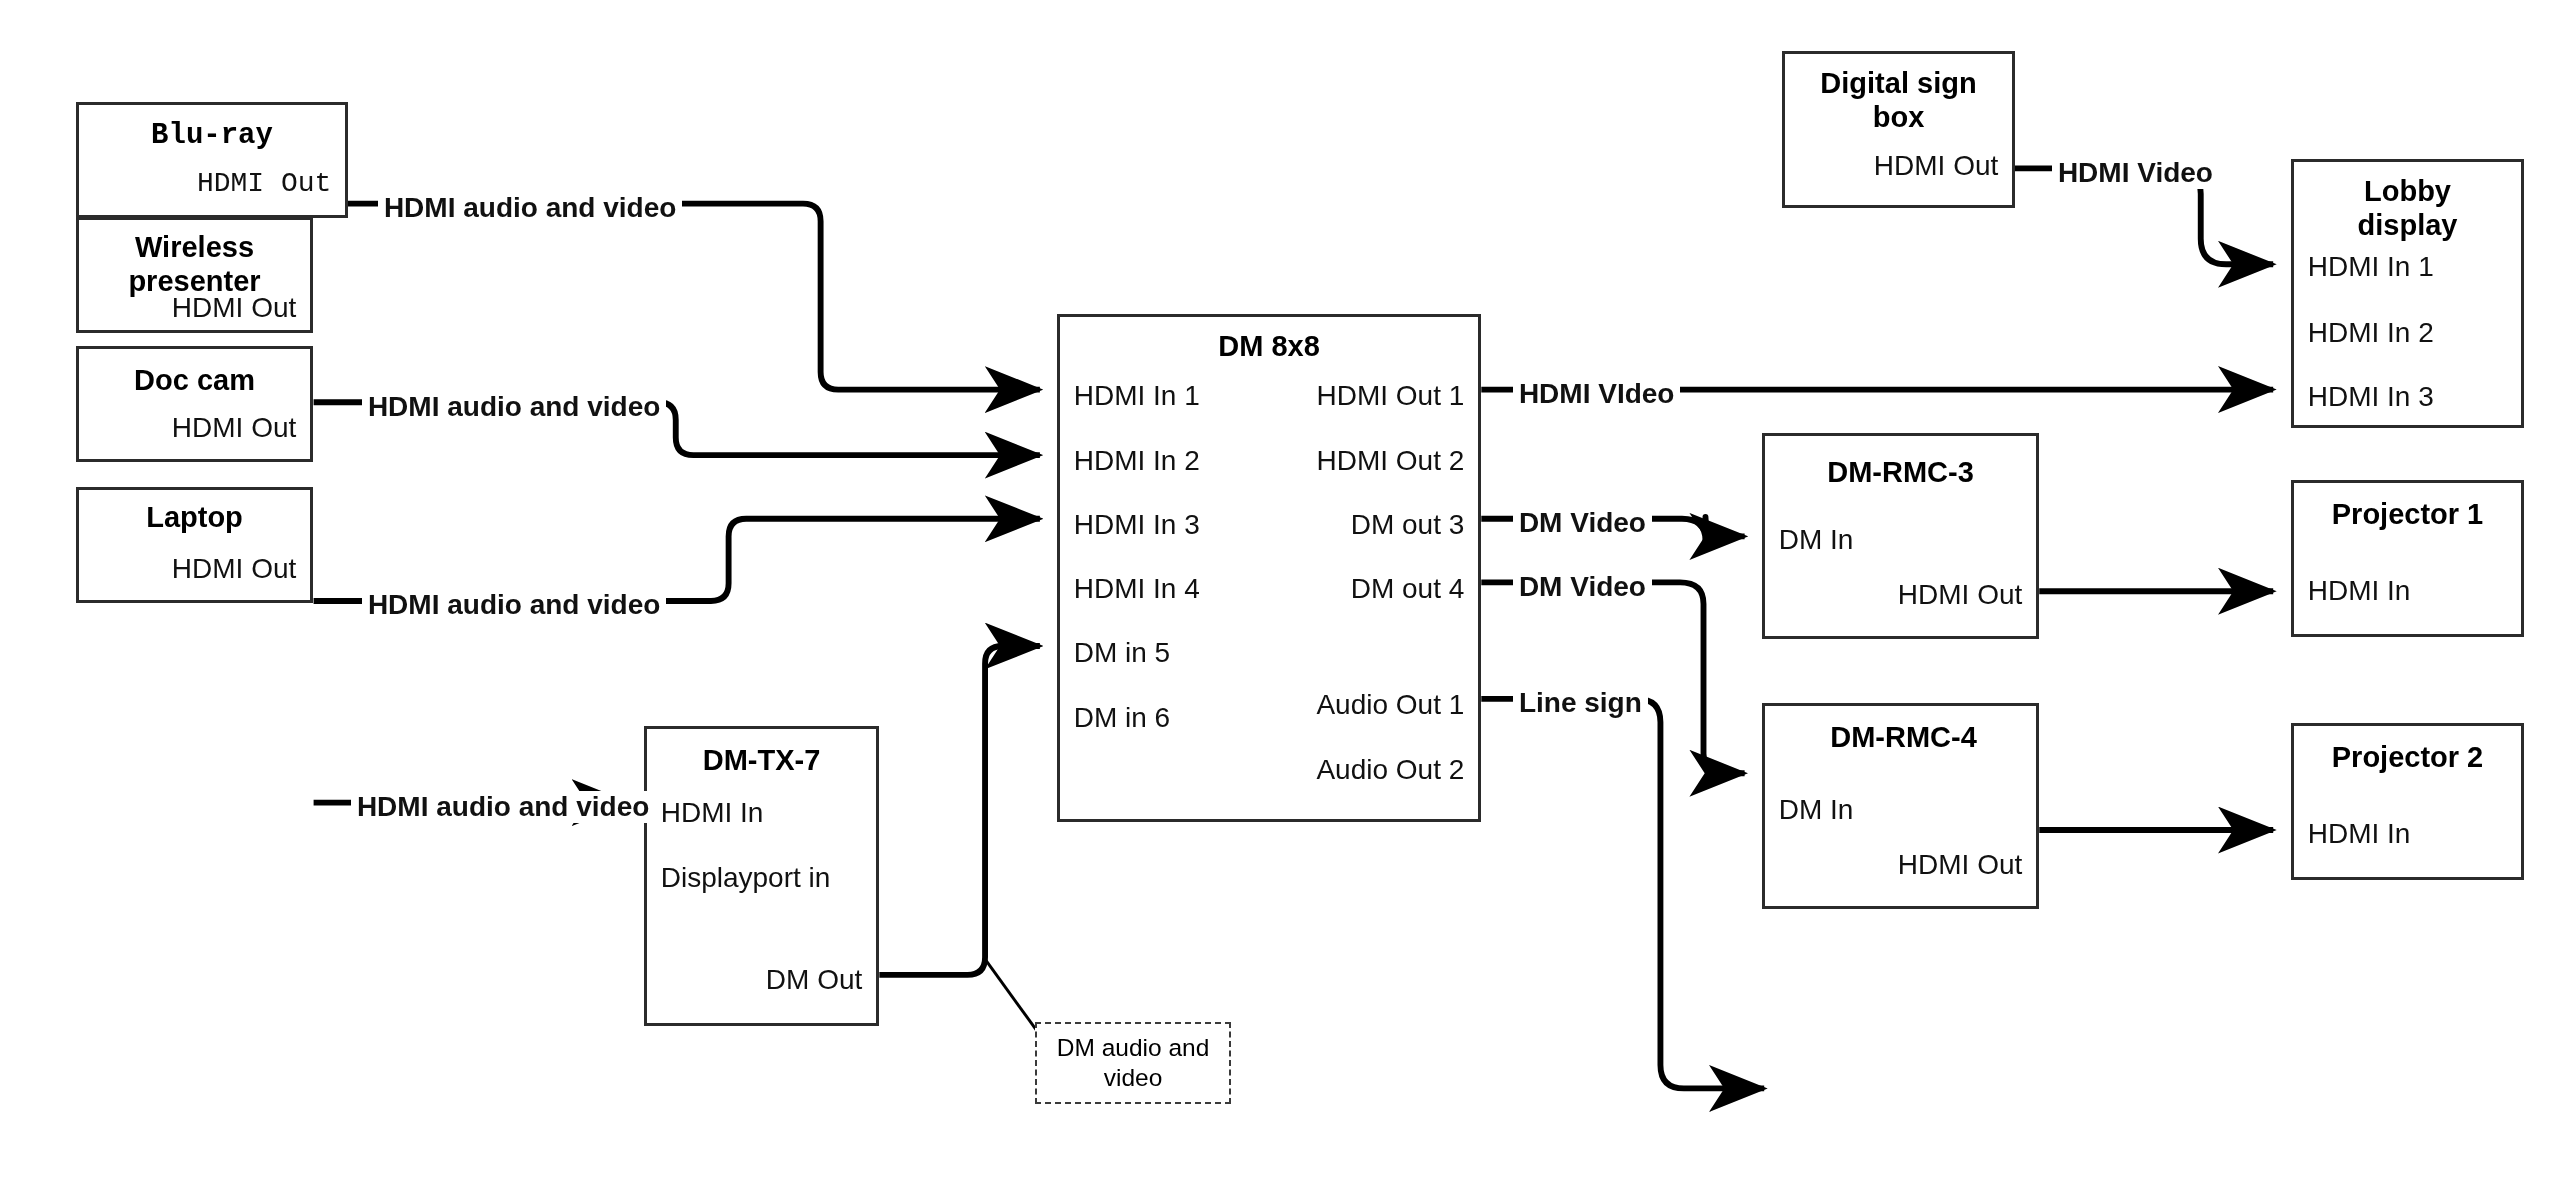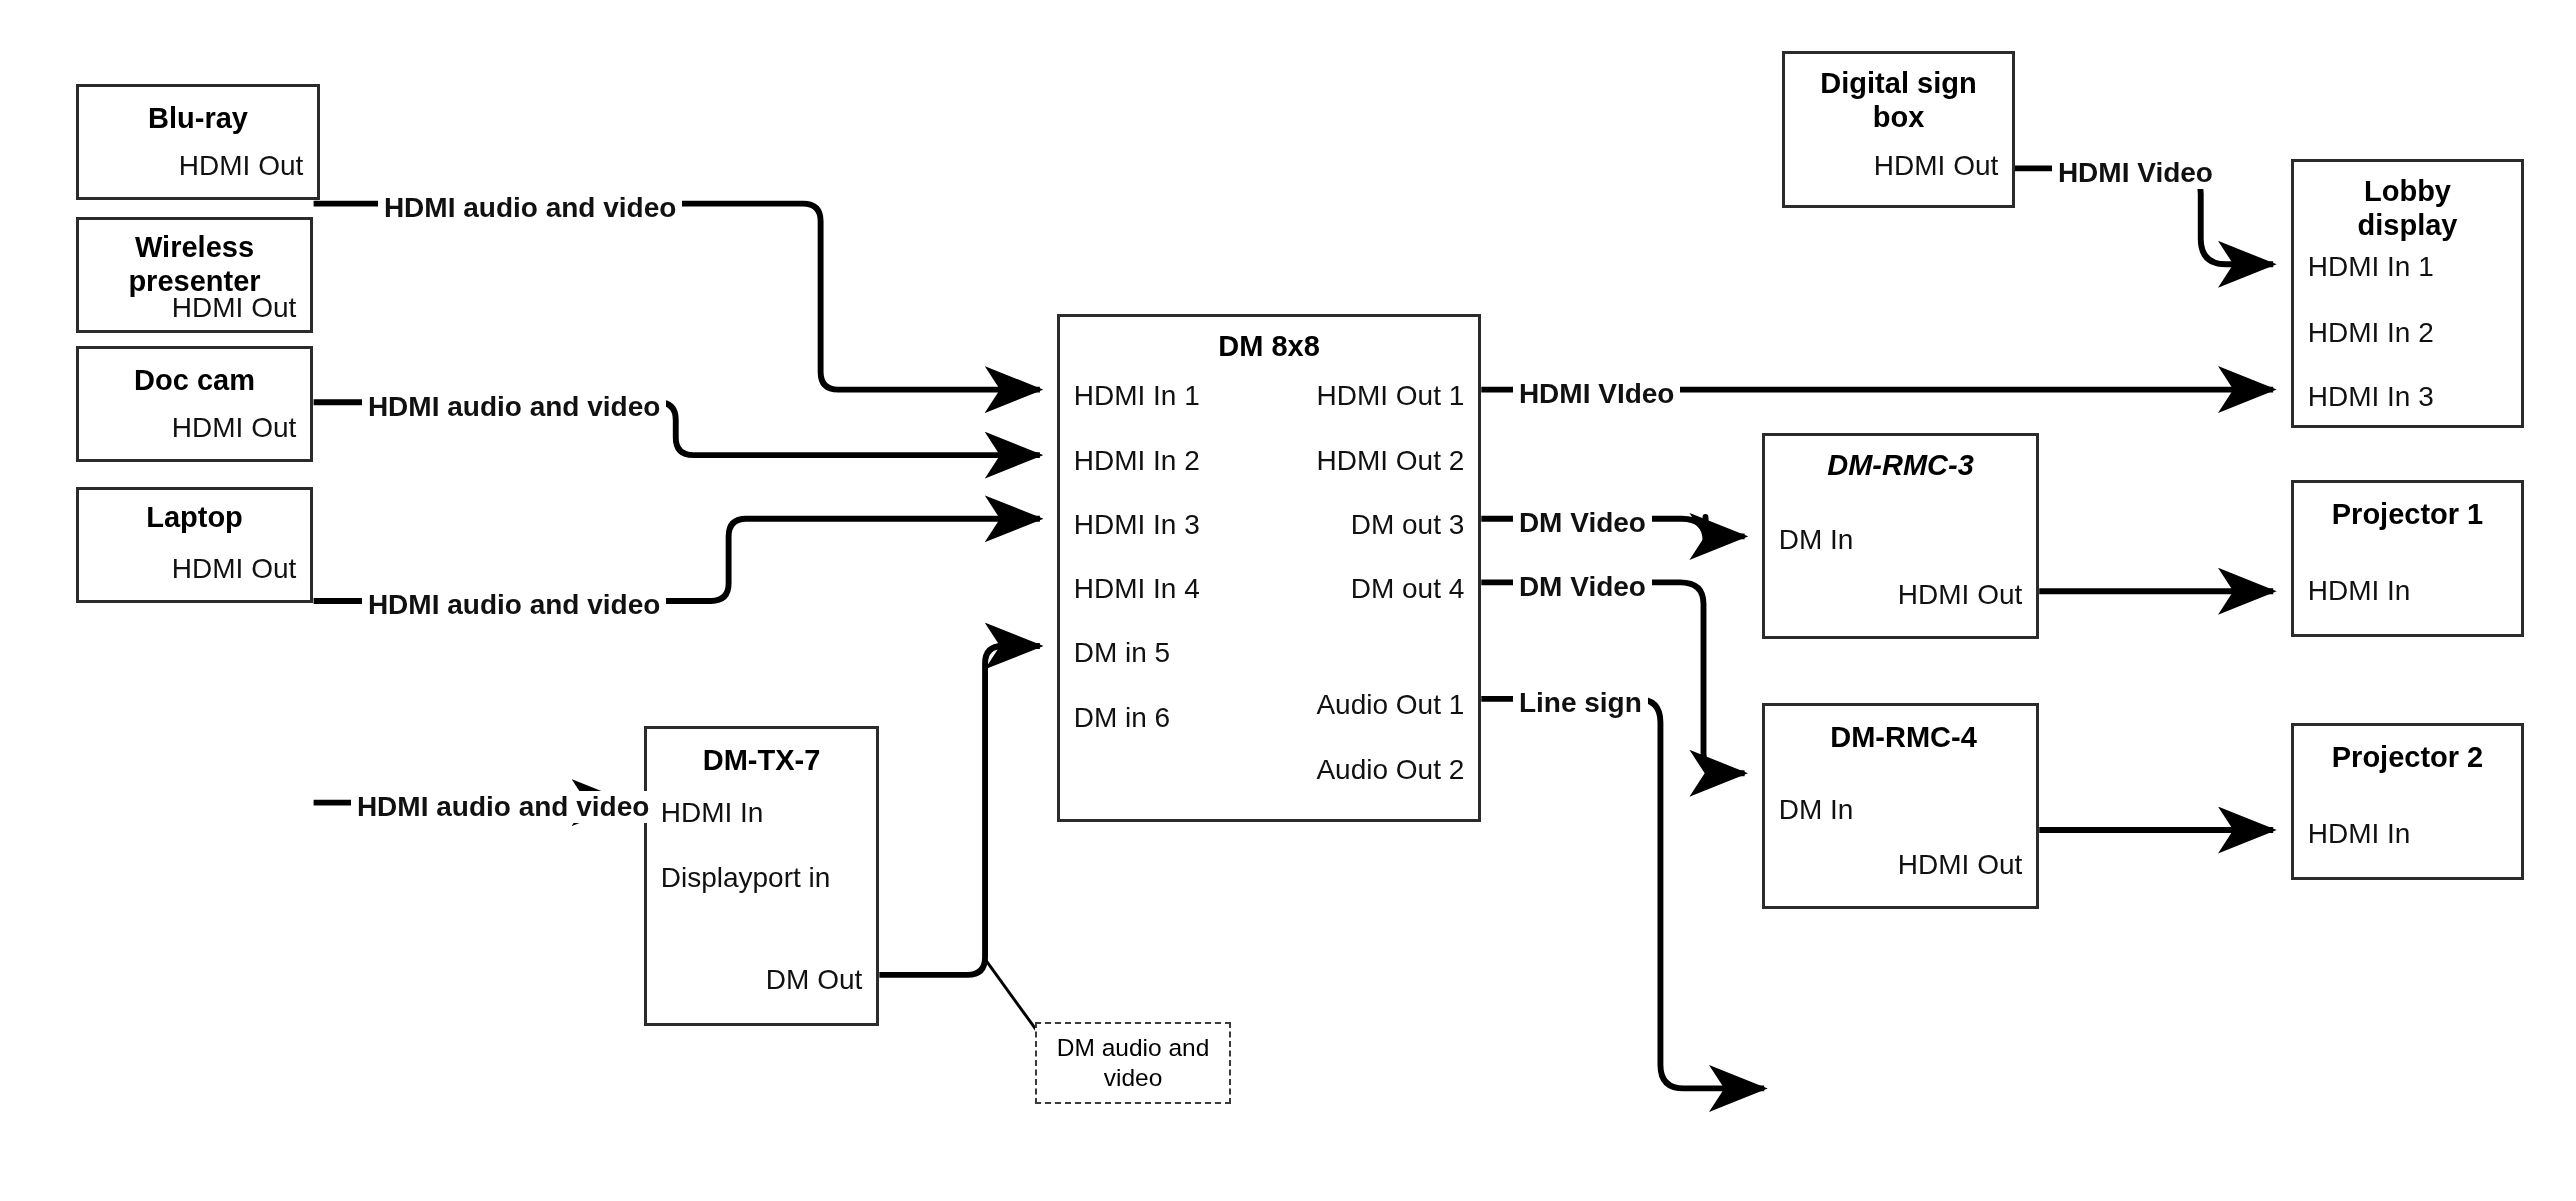--- a/index.html
+++ b/index.html
@@ -118,21 +118,21 @@
   <div class="wire-label" style="left:362px;  top:589px;">HDMI audio and video</div>
   <div class="wire-label" style="left:351px;  top:791px;">HDMI audio and video</div>
   <div class="wire-label" style="left:1513px; top:378px;">HDMI VIdeo</div>
   <div class="wire-label" style="left:1513px; top:507px;">DM Video</div>
   <div class="wire-label" style="left:1513px; top:571px;">DM Video</div>
   <div class="wire-label" style="left:1513px; top:687px;">Line sign</div>
   <div class="wire-label" style="left:2052px; top:157px;">HDMI Video</div>
 
   <div class="note-box" style="left:1035px; top:1022px; width:196px; height:82px;">DM audio and video</div>
 
-  <div class="node" style="left:76px; top:84px; width:244px; height:116px;">
+  <div class="node" style="left:76px; top:102px; width:272px; height:116px;font-family:Liberation Mono, monospace;">
     <div class="title" style="margin-top:13.7px;">Blu-ray</div>
     <div class="port right" style="top:65px;">HDMI Out</div>
   </div>
 
   <div class="node" style="left:76px; top:217px; width:237px; height:116px;">
     <div class="title" style="margin-top:9.8px;">Wireless
 presenter</div>
     <div class="port right" style="top:74px;">HDMI Out</div>
   </div>
 
@@ -179,21 +179,21 @@
 
   <div class="node" style="left:2291px; top:159px; width:233px; height:269px;">
     <div class="title" style="margin-top:11.7px;">Lobby
 display</div>
     <div class="port left" style="top:91px;">HDMI In 1</div>
     <div class="port left" style="top:157px;">HDMI In 2</div>
     <div class="port left" style="top:221px;">HDMI In 3</div>
   </div>
 
   <div class="node" style="left:1762px; top:433px; width:277px; height:206px;">
-    <div class="title" style="margin-top:12px;font-style:italic;">DM-RMC-3</div>
+    <div class="title" style="margin-top:19px;">DM-RMC-3</div>
     <div class="port left" style="top:90px;">DM In</div>
     <div class="port right" style="top:145px;">HDMI Out</div>
   </div>
 
   <div class="node" style="left:1762px; top:703px; width:277px; height:206px;padding-left:6px;">
     <div class="title" style="margin-top:13.7px;">DM-RMC-4</div>
     <div class="port left" style="top:90px;">DM In</div>
     <div class="port right" style="top:145px;">HDMI Out</div>
   </div>
 

